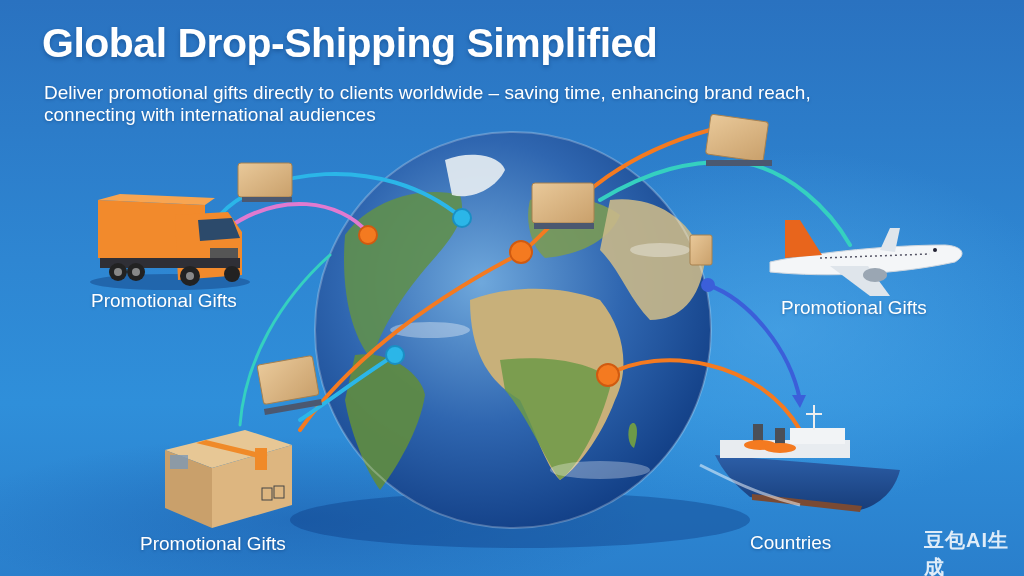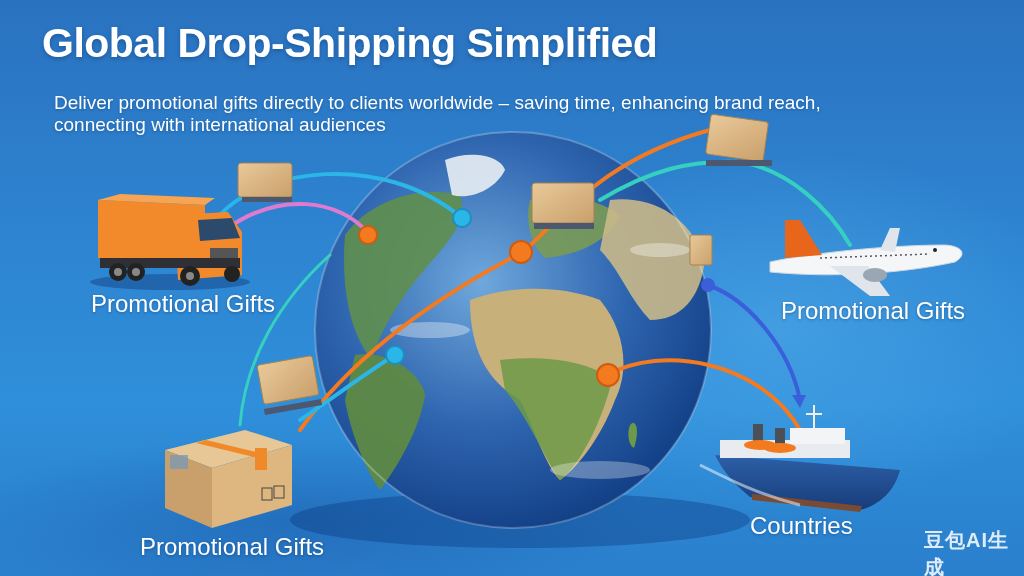--- a/index.html
+++ b/index.html
@@ -13,26 +13,26 @@
     background: radial-gradient(ellipse 420px 260px at 780px 330px, rgba(90,180,240,0.45), rgba(90,180,240,0) 70%),
                 radial-gradient(ellipse 500px 120px at 300px 520px, rgba(20,70,150,0.35), rgba(20,70,150,0) 70%);
   }
   .title {
     position:absolute; left:42px; top:20px; margin:0;
     font-size:41px; font-weight:bold; color:#fff; letter-spacing:-0.5px;
     text-shadow: 0 2px 4px rgba(0,40,90,0.35);
     text-align: center;
   }
   .subtitle {
-    position:absolute; left:44px; top:82px; width:800px; margin:10px;
+    position:absolute; left:44px; top:82px; width:800px; margin:0;
     font-size:19px; line-height:22px; color:#fff;
     text-shadow: 0 1px 3px rgba(0,40,90,0.35);
   }
   .label {
-    position:absolute; color:#fff; font-size:24px;
+    position:absolute; color:#fff; font-size:19px;
     text-shadow: 0 1px 3px rgba(0,40,90,0.4);
   }
   .watermark {
     position:absolute; left:924px; top:527px; font-size:20px; font-weight:bold;
     color:rgba(255,255,255,0.85); letter-spacing:1px;
   }
   svg.scene { position:absolute; left:0; top:0; }
 </style>
 </head>
 <body>
@@ -166,15 +166,15 @@
     <path d="M700,465 C730,480 760,495 800,505" stroke="rgba(255,255,255,0.5)" stroke-width="3" fill="none"></path>
   </g>
 </svg>
 
 <h1 class="title">Global Drop-Shipping Simplified</h1>
 <p class="subtitle">Deliver promotional gifts directly to clients worldwide – saving time, enhancing brand reach, connecting with international audiences</p>
 
 <div class="label" style="left:91px; top:290px;">Promotional Gifts</div>
 <div class="label" style="left:781px; top:297px;">Promotional Gifts</div>
 <div class="label" style="left:140px; top:533px;">Promotional Gifts</div>
-<div class="label" style="left:750px; top:512px;">Countries</div>
+<div class="label" style="left:750px; top:532px;">Countries</div>
 
 <div class="watermark">豆包AI生成</div>
 
 </body></html>

